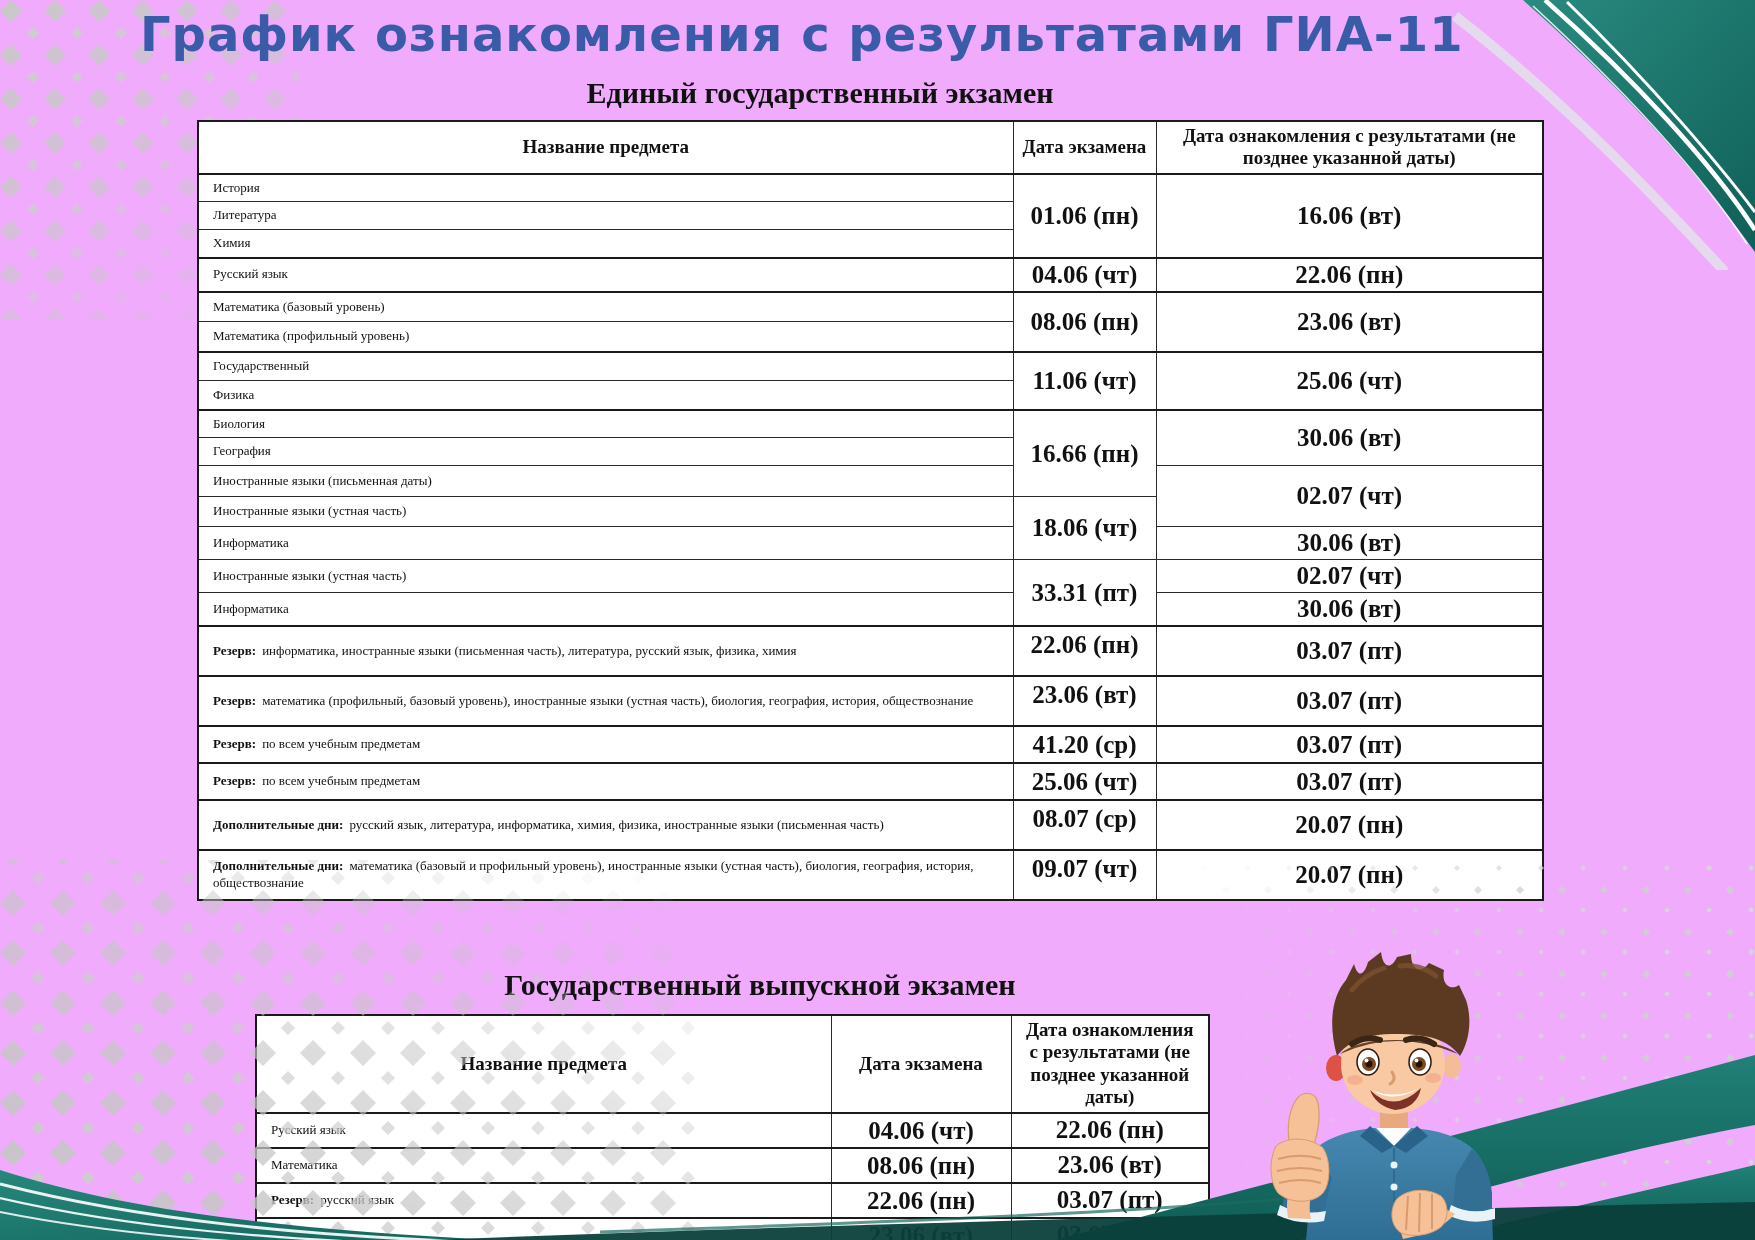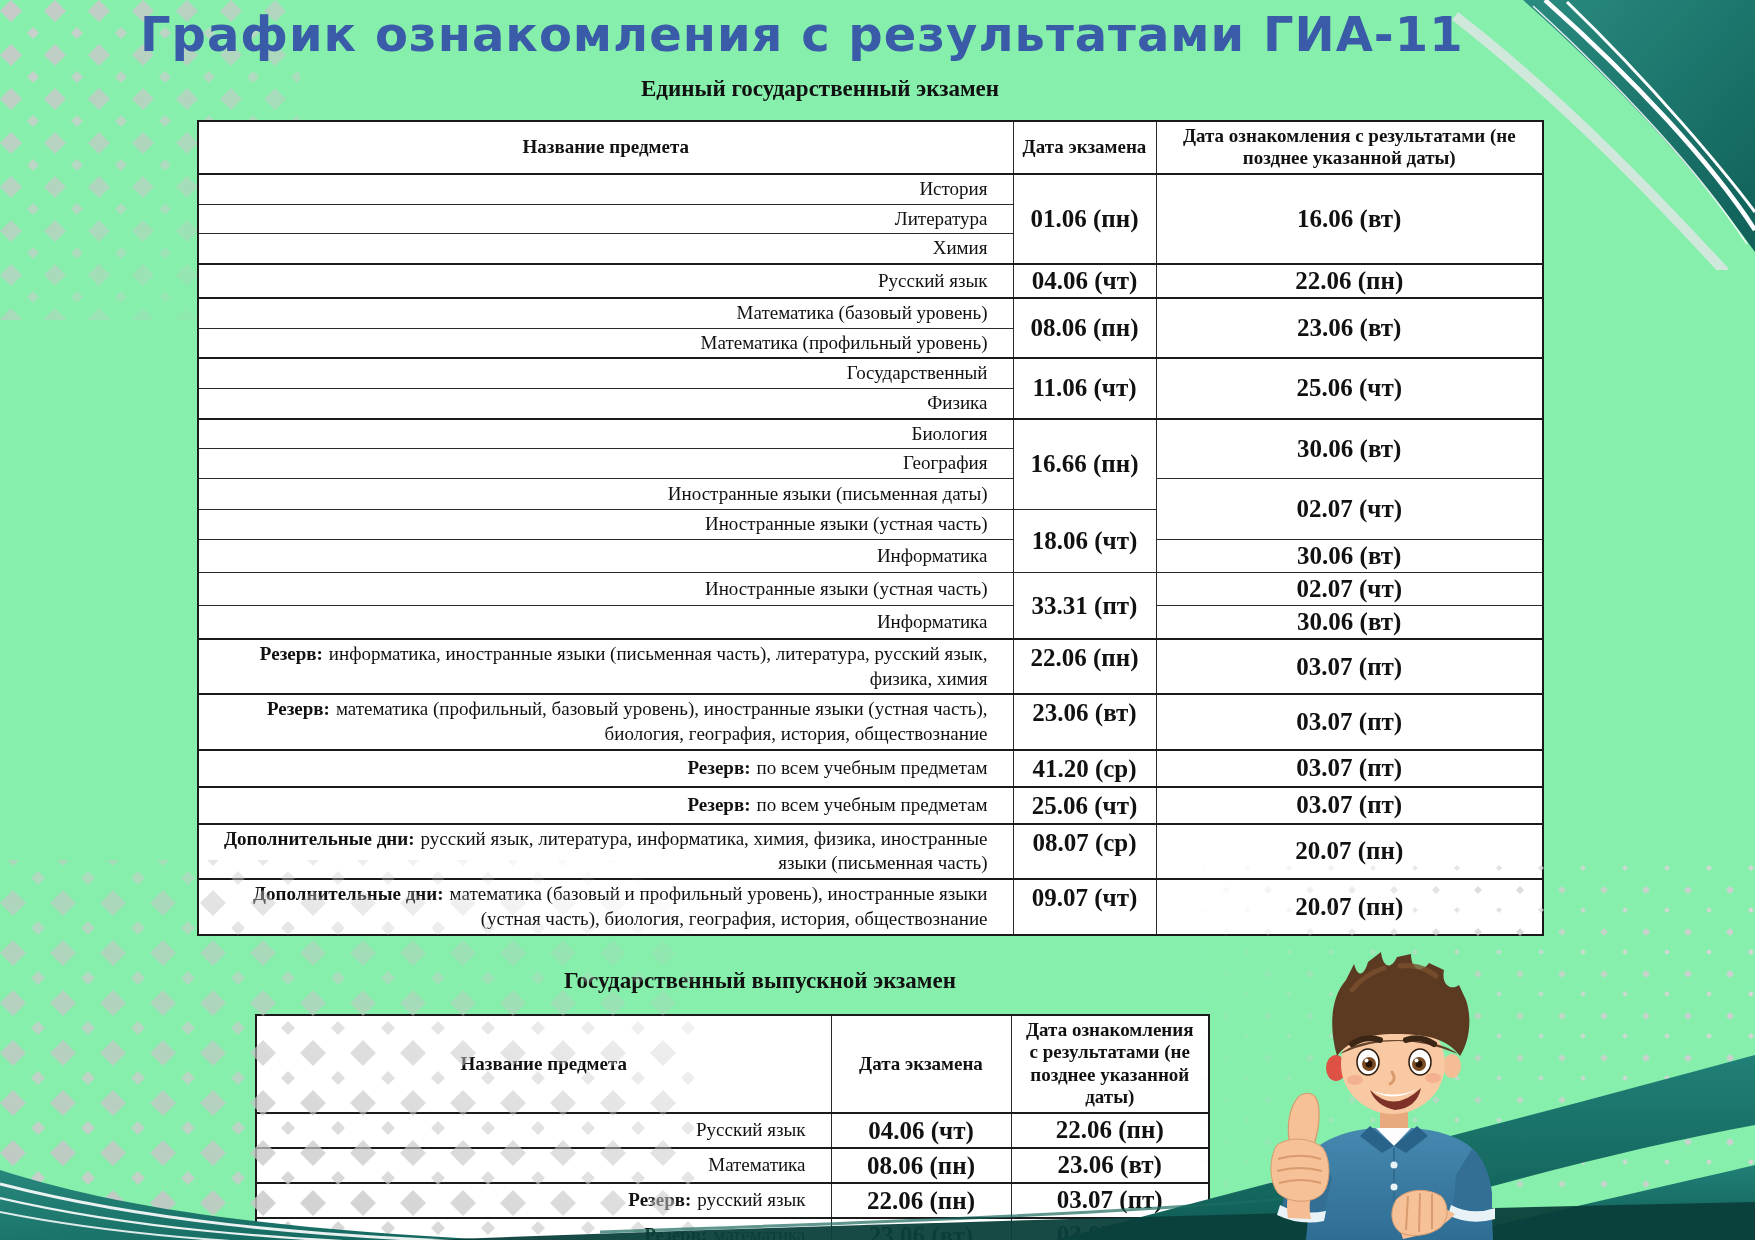--- a/index.html
+++ b/index.html
@@ -1,34 +1,34 @@
 <!DOCTYPE html>
 <html><head>
 <meta charset="utf-8">
 <style>
   html,body{margin:0;padding:0;background:#9c9c9c;}
-  .slide{position:relative;width:1755px;height:1240px;background:#86efac;overflow:hidden;
+  .slide{position:relative;width:1755px;height:1240px;background:#f0abfc;overflow:hidden;
          font-family:"Liberation Serif",serif;}
   .abs{position:absolute;}
   .title{left:140px;top:6px;width:1310px;text-align:center;
          font-family:"DejaVu Sans",sans-serif;font-weight:bold;font-size:48px;
          color:#3a5ca8;letter-spacing:1px;white-space:nowrap;}
-  .h-serif{font-weight:bold;font-size:23px;text-align:center;color:#111;}
+  .h-serif{font-weight:bold;font-size:30px;text-align:center;color:#111;}
   .ege-head{left:320px;top:76px;width:1000px;}
   .gve-head{left:260px;top:968px;width:1000px;}
 
   table{border-collapse:collapse;table-layout:fixed;background:#fff;color:#111;}
   .t1{position:absolute;left:197px;top:120px;width:1345px;border:2px solid #1a1a1a;}
   .t2{position:absolute;left:255px;top:1014px;width:953px;border:2px solid #1a1a1a;}
   td,th{border:1px solid #2b2b2b;overflow:hidden;}
   tr.g td, tr.g th{border-top:2px solid #1a1a1a;}
   .t2 td{border-top:2px solid #1a1a1a;}
   th{font-weight:bold;font-size:19px;text-align:center;vertical-align:middle;
      line-height:1.18;padding:3px 8px;}
-  td.sub{padding:2px 25px;font-size:19px;vertical-align:middle;line-height:1.3;text-align:right;}
+  td.sub{padding:2px 14px;font-size:13px;vertical-align:middle;line-height:1.3;}
   td.date,td.res{text-align:center;font-weight:bold;font-size:25px;vertical-align:middle;padding:2px;}
   tr.rsv td.date{vertical-align:top;padding-top:4px;}
   .t2 td.date{vertical-align:top;padding-top:3px;}
   .pfx{font-weight:bold;margin-right:6px;}
   .hd{height:48px}.r28{height:28px}.r29{height:29px}.r30{height:30px}.r31{height:31px}
   .r37{height:37px}.r50{height:50px}
   .t2 .hrow{height:72px}.t2 .drow{height:35px}
   svg{display:block;}
 </style>
 </head>

